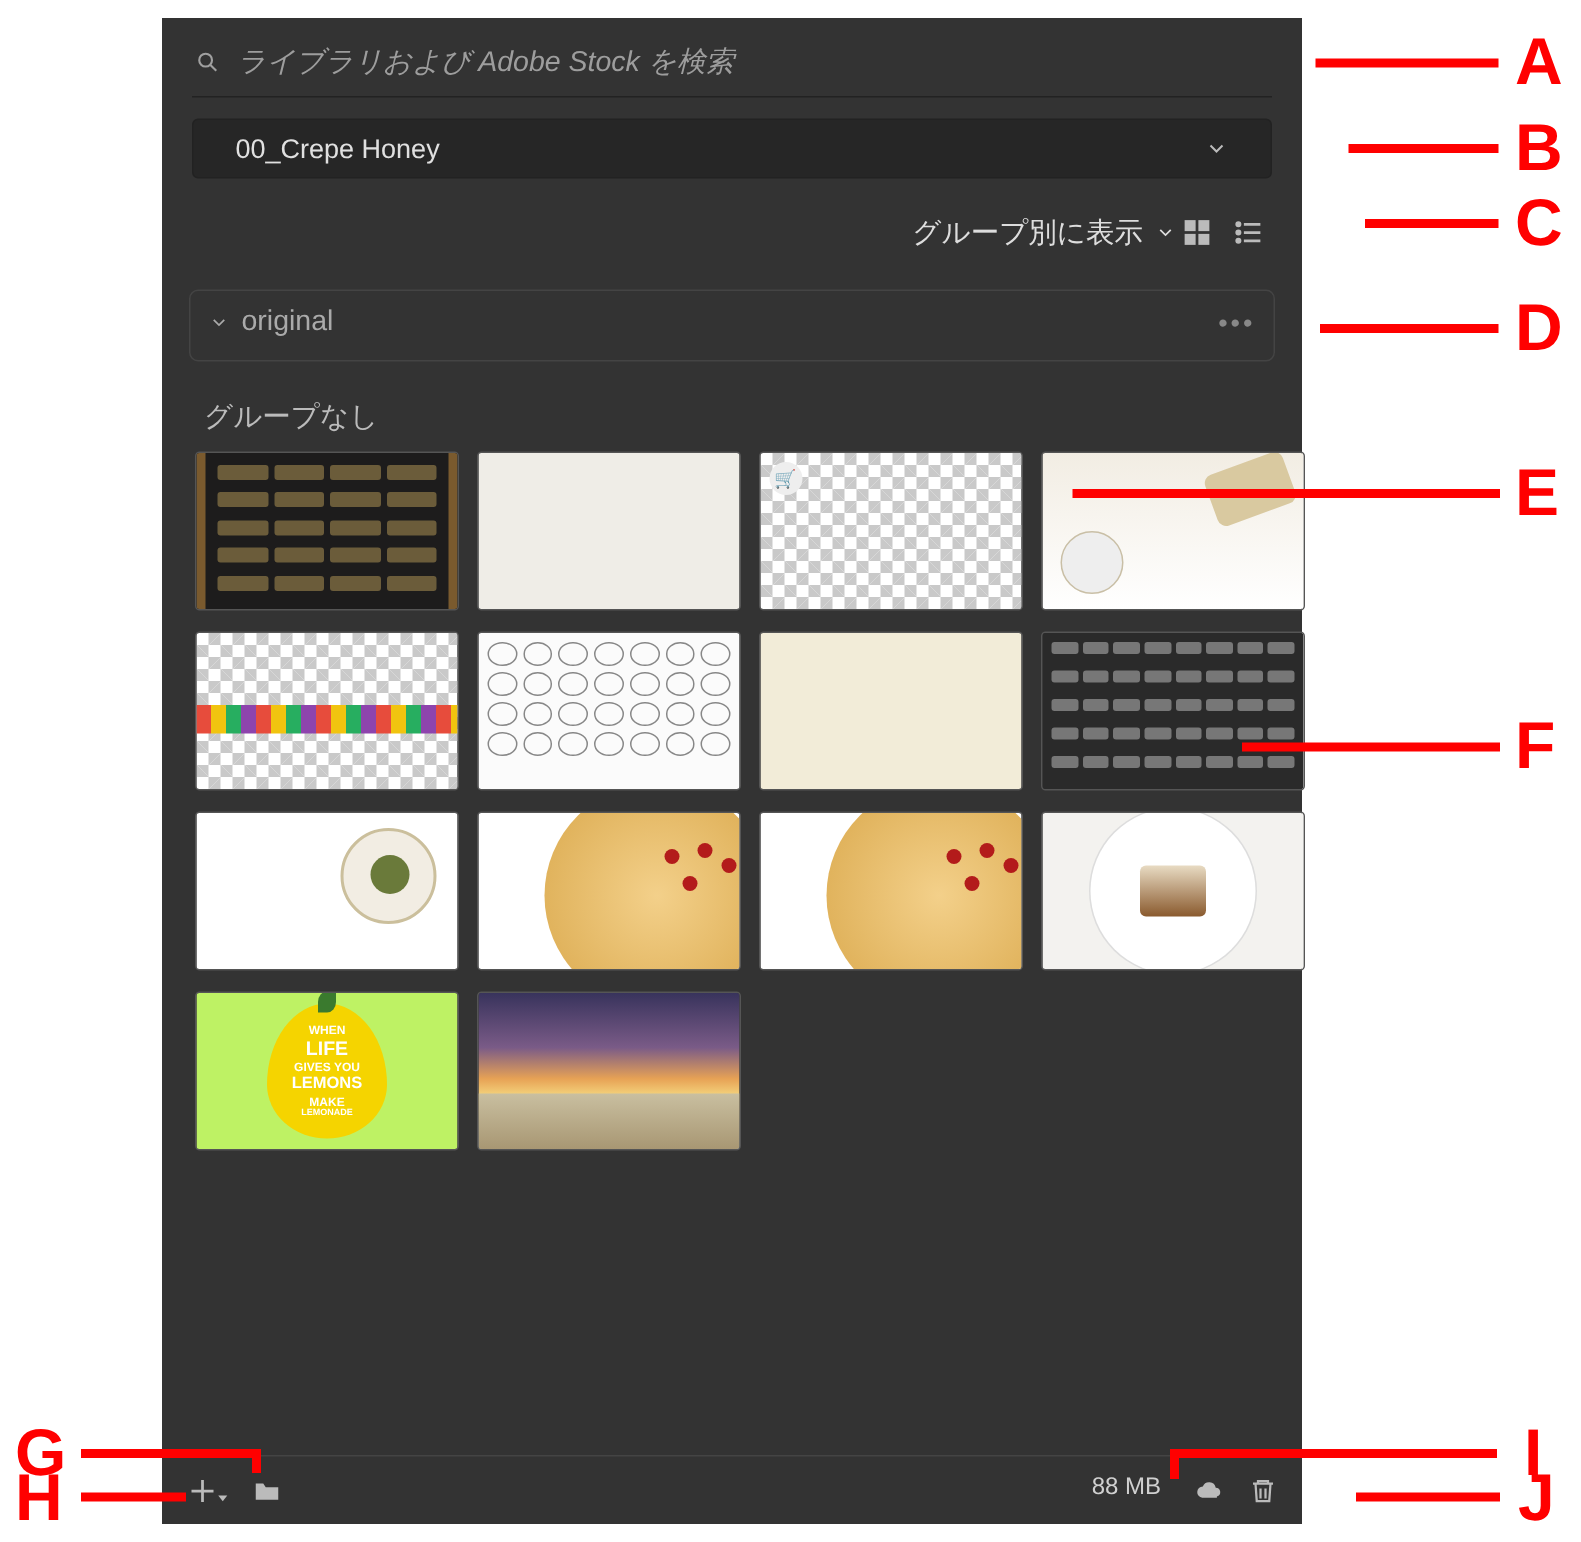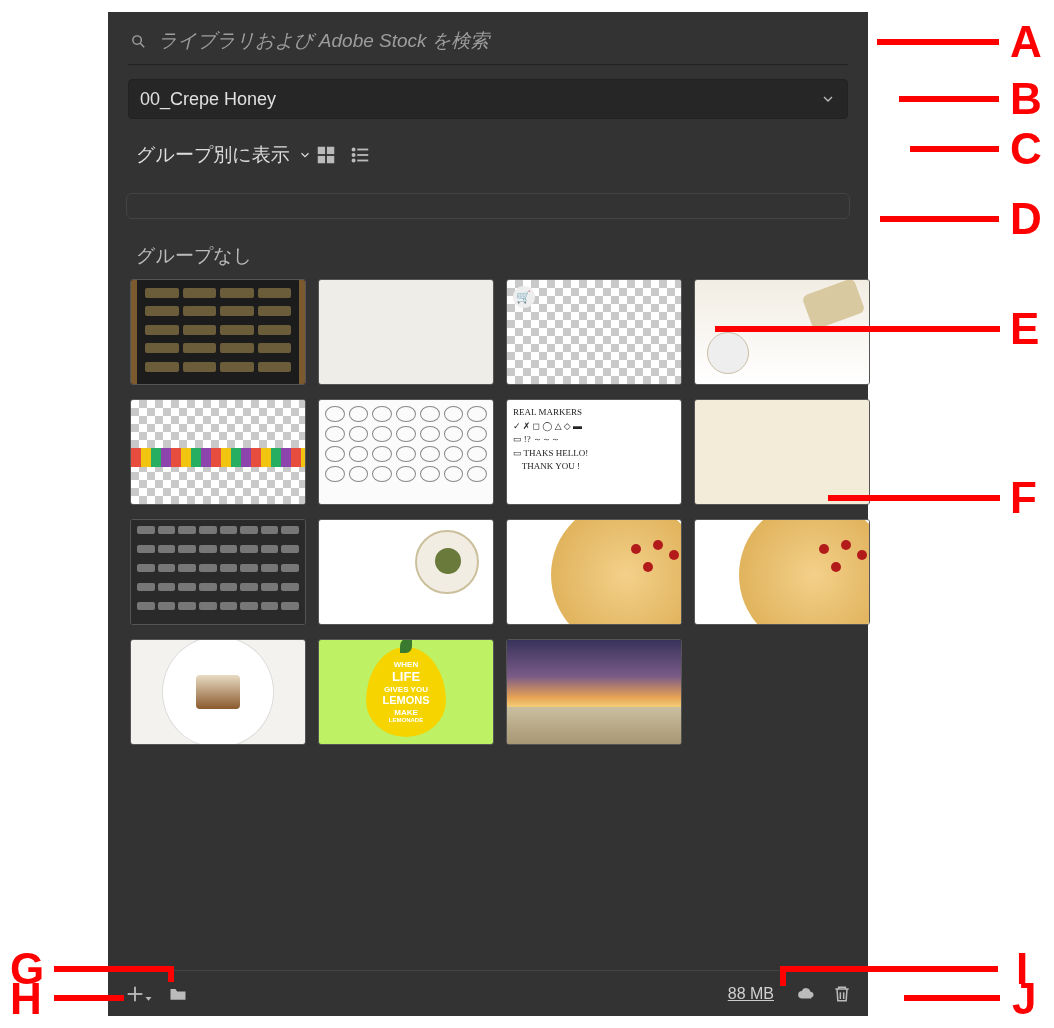--- a/index.html
+++ b/index.html
@@ -23,26 +23,26 @@
 }
 .search-bar .icn { width:16px; height:16px; color:#a0a0a0; }
 .search-placeholder { color:#9d9d9d; font-style:italic; font-size:19px; }
 .divider { border:none; border-top:1px solid #222; margin:0 20px; }
 
 .library-select {
   margin:14px 20px 10px 20px;
   background:#262626; border:1px solid #222;
   border-radius:4px; height:40px;
   display:flex; align-items:center; justify-content:space-between;
-  padding:0 11px; color:#e0e0e0; font-size:18px;
+  padding:0 28px; color:#e0e0e0; font-size:18px;
 }
 .library-select .chev { color:#bbb; }
 
 .view-row {
-  display:flex; align-items:center; justify-content:flex-start;
+  display:flex; align-items:center; justify-content:flex-end;
   padding:12px 22px 16px 28px;
 }
 .group-by { display:flex; align-items:center; gap:8px; color:#ddd; font-size:19px; cursor:pointer;}
 .view-toggles { display:flex; gap:6px; }
 .view-btn { width:28px; height:28px; display:flex; align-items:center; justify-content:center; color:#bbb;}
 
 .group-section {
   margin:8px 18px 0 18px;
   border:1px solid #444; border-radius:6px;
   padding:10px 12px 14px 12px;
@@ -119,21 +119,21 @@
 .sunset::after{content:"";position:absolute;left:0;right:0;bottom:0;height:36%;background:linear-gradient(#c9bfa0,#a89773)}
 .honey-logo{position:absolute;inset:0;display:flex;align-items:center;justify-content:center}
 .honey-logo svg{width:130px;height:92px}
 
 .footer {
   position:absolute; left:0; right:0; bottom:0;
   height:46px; background:#333;
   display:flex; align-items:center; justify-content:space-between;
   padding:0 16px; border-top:1px solid #444;
 }
-.footer .left, .footer .right { display:flex; align-items:center; gap:14px;text-decoration:underline;}
+.footer .left, .footer .right { display:flex; gap:14px;}
 .footer-icn{color:#aaa;display:flex;align-items:center}
 .size-label{color:#d0d0d0;font-size:16px;margin-right:6px}
 
 .callout-line{position:absolute;height:6px;background:#ff0000}
 .callout-label{position:absolute;color:#ff0000;font-size:44px;font-weight:700;font-family:Arial,sans-serif;line-height:1}
 svg{display:block}
 </style>
 </head>
 <body>
 
@@ -182,20 +182,29 @@
             <circle cx="5" cy="12" r="1.2" fill="#bbb"></circle>
             <line x1="9" y1="12" x2="21" y2="12"></line>
             <circle cx="5" cy="18" r="1.2" fill="#bbb"></circle>
             <line x1="9" y1="18" x2="21" y2="18"></line>
           </svg>
       </div>
     </div>
   </div>
 
   <div class="group-section">
+    <div class="group-header">
+      <div class="left">
+        <svg viewBox="0 0 24 24" width="14" height="14" fill="none" stroke="currentColor" stroke-width="2">
+            <polyline points="6 9 12 15 18 9"></polyline>
+          </svg>
+        <span>original</span>
+      </div>
+      <span class="more-dots">•••</span>
+    </div>
   </div>
 
   <div class="ungrouped-label">グループなし</div>
   <div class="grid">
 
     <div class="gridthumb">
         <div class="surf menu-board">
           <div class="scribble">
             <i></i>
             <i></i>
@@ -263,29 +272,20 @@
             <i></i>
             <i></i>
             <i></i>
             <i></i>
             <i></i>
             <i></i>
             <i></i>
             <i></i>
             <i></i>
           </div>
-        </div>
-      </div>
-    <div class="gridthumb">
-        <div class="surf markers">
-          <div class="txt">REAL MARKERS
-✓ ✗ ◻ ◯ △ ◇ ▬
-▭ !? ～～～
-▭ THAKS HELLO!
-    THANK YOU !</div>
         </div>
       </div>
     <div class="gridthumb">
         <div class="surf beige"></div>
       </div>
 
     <div class="gridthumb">
         <div class="surf chalkdoodles">
           <div class="dd">
             <i></i>

